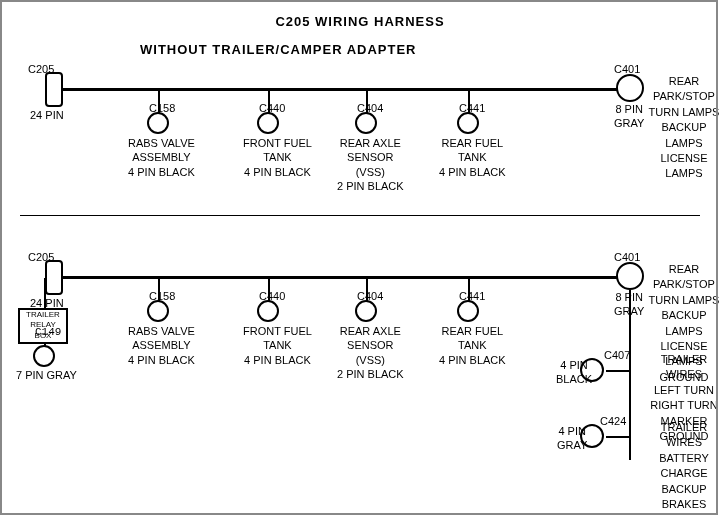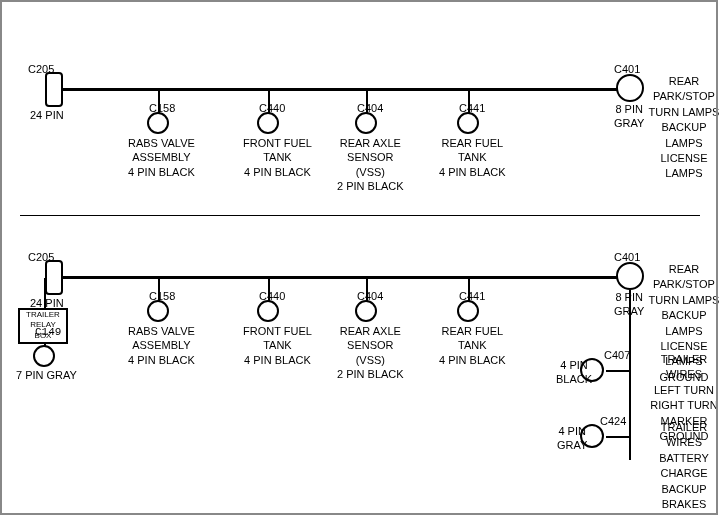--- a/index.html
+++ b/index.html
@@ -76,21 +76,23 @@
       background: #000;
       left: 20px;
       right: 20px;
     }
   </style>
 </head>
 <body>
 
 <div class="diagram-container">
 
+  <div class="page-title" style="position:absolute;top:6px;left:0;right:0;">C205 WIRING HARNESS</div>
 
+  <div class="section-label" style="top:42px; left:140px;">WITHOUT  TRAILER/CAMPER  ADAPTER</div>
 
   <div class="hline" style="top:88px; left:62px; width:560px;"></div>
 
   <div class="rect-connector" style="top:72px; left:45px; width:18px; height:35px;"></div>
   <div class="label" style="top:62px; left:28px;">C205</div>
   <div class="label" style="top:108px; left:30px; text-align:center;">24 PIN</div>
 
   <div class="connector" style="top:74px; left:616px; width:28px; height:28px;"></div>
   <div class="label" style="top:62px; left:614px;">C401</div>
   <div class="label" style="top:74px; left:648px; line-height:1.4;">REAR PARK/STOP<br>TURN LAMPS<br>BACKUP LAMPS<br>LICENSE LAMPS</div>

